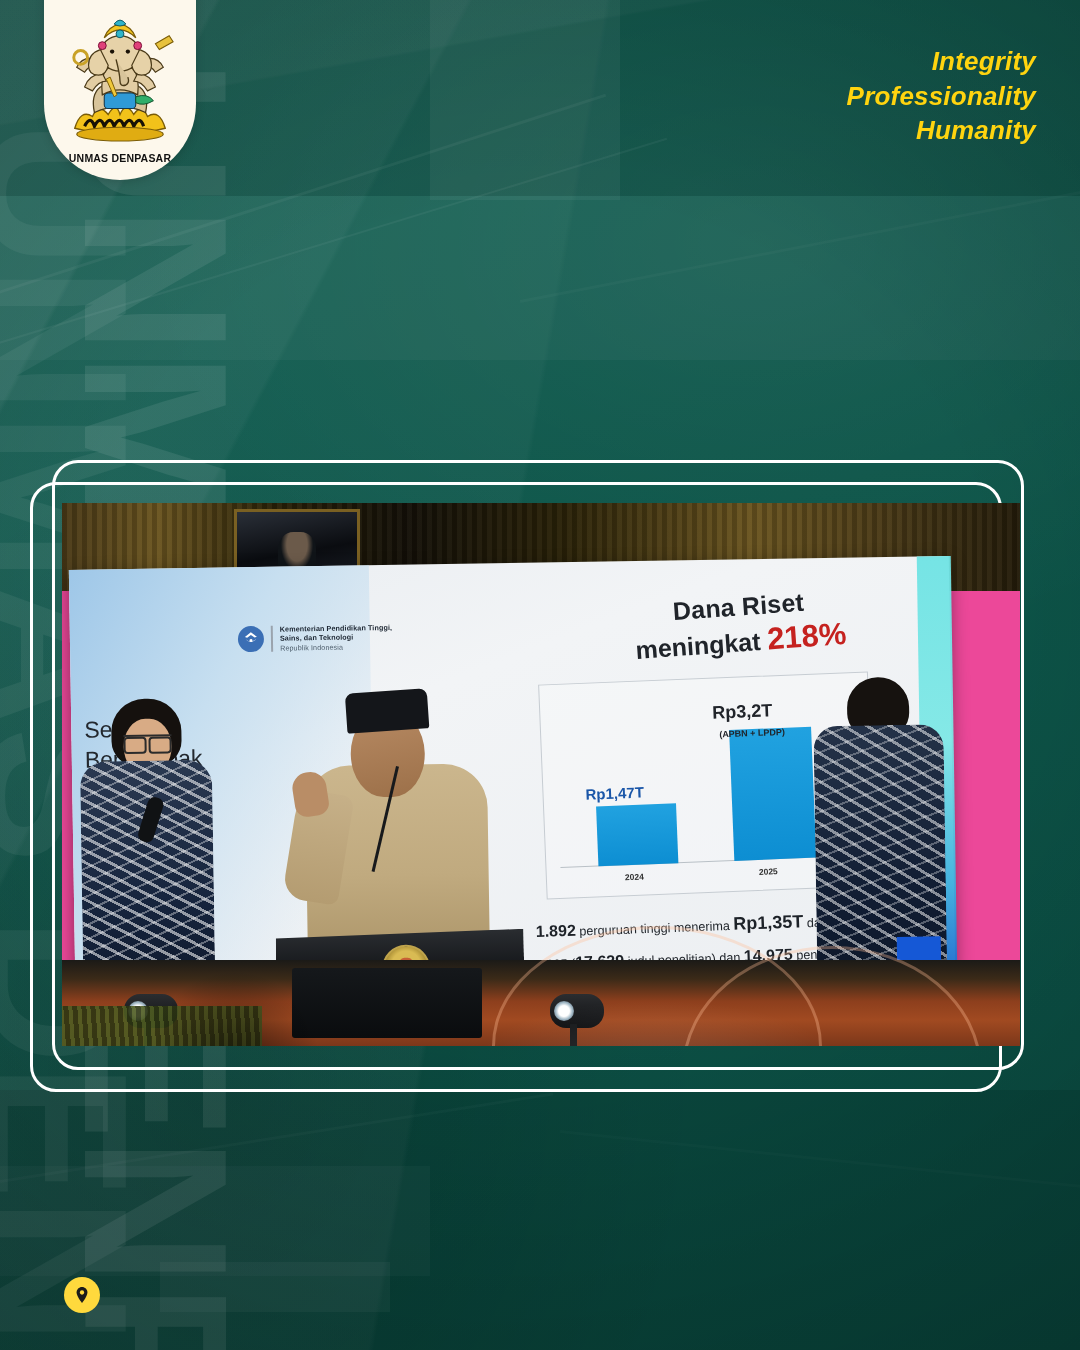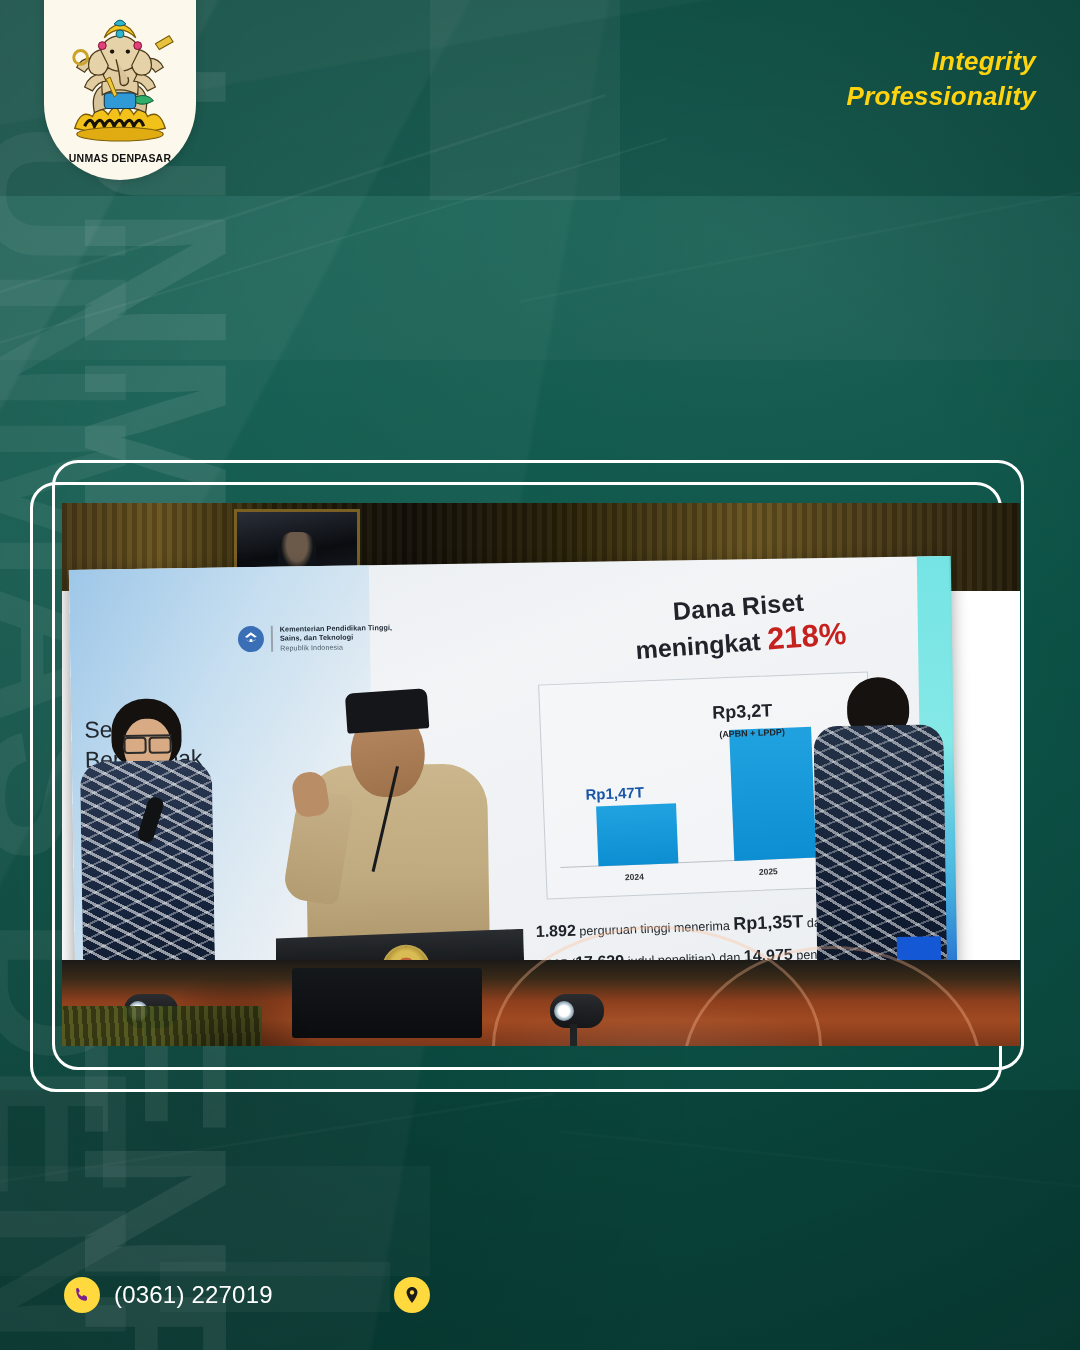--- a/index.html
+++ b/index.html
@@ -84,21 +84,21 @@
     border:3px solid #ffffff;
     border-radius:26px;
     pointer-events:none;
   }
   .frame-a { left:52px;  top:460px;  width:972px; height:610px; }
   .frame-b { left:30px;  top:482px;  width:972px; height:610px; }
 
   
   .photo {
     position:absolute; left:62px; top:503px; width:958px; height:543px;
-    overflow:hidden; background:#ffffff;
+    overflow:hidden; background:#ec4899;
   }
   
   .ph-wall {
     position:absolute; left:0; top:0; width:100%; height:88px;
     background:
       linear-gradient(90deg,#4a3a17 0%, #6b5520 10%, #2a2208 22%, #141008 36%,
                       #2a2208 52%, #6b5520 72%, #4a3a17 86%, #241c0a 100%);
   }
   .ph-wall:after{
     content:""; position:absolute; inset:0;
@@ -347,20 +347,21 @@
     <circle cx="60" cy="16" r="4" fill="#2fb4c9" stroke="#0e5863" stroke-width="1"></circle>
     <circle cx="42" cy="28" r="4" fill="#e0417a" stroke="#7a0e35" stroke-width="1"></circle>
     <circle cx="78" cy="28" r="4" fill="#e0417a" stroke="#7a0e35" stroke-width="1"></circle>
   </svg>
   <div class="shield-cap">UNMAS DENPASAR</div>
 </div>
 
 <div class="tagline">
   <div>Integrity</div>
   <div>Professionality</div>
+  <div>Humanity</div>
 </div>
 
 <div class="frame frame-a"></div>
 <div class="frame frame-b"></div>
 
 <div class="photo">
 
   <div class="ph-wall"></div>
   <div class="ph-portrait"></div>
 
@@ -454,28 +455,20 @@
     <div class="arc arc2"></div>
     <div class="dark-monitor"></div>
     <div class="lamp lamp-a"></div>
     <div class="lamp lamp-b"></div>
     <div class="grass"></div>
   </div>
 </div>
 
 <div class="footer">
 
-  <div class="fitem tel">
-    <span class="fdot">
-      <svg width="20" height="20" viewBox="0 0 24 24">
-        <path d="M6.6 3.5c.7 0 1.2.4 1.5 1l1 2.4c.2.6.1 1.2-.4 1.6l-1.1.9c.9 2 2.5 3.6 4.5 4.5l.9-1.1c.4-.5 1-.6 1.6-.4l2.4 1c.6.3 1 .8 1 1.5v2.3c0 1-.8 1.8-1.8 1.7C9.4 18.3 5.7 14.6 4.9 5.3 4.8 4.3 5.6 3.5 6.6 3.5Z" fill="#7b1f8f"></path>
-      </svg>
-    </span>
-    <span class="ftxt">(0361) 227019</span>
-  </div>
 
 
   <div class="fitem addr">
     <span class="fdot">
       <svg width="20" height="20" viewBox="0 0 24 24">
         <path d="M12 2.5c-3.6 0-6.5 2.9-6.5 6.5 0 4.9 6.5 12.5 6.5 12.5s6.5-7.6 6.5-12.5c0-3.6-2.9-6.5-6.5-6.5Z" fill="#1b1b1b"></path>
         <circle cx="12" cy="9" r="2.6" fill="#ffd93d"></circle>
       </svg>
     </span>
   </div>

